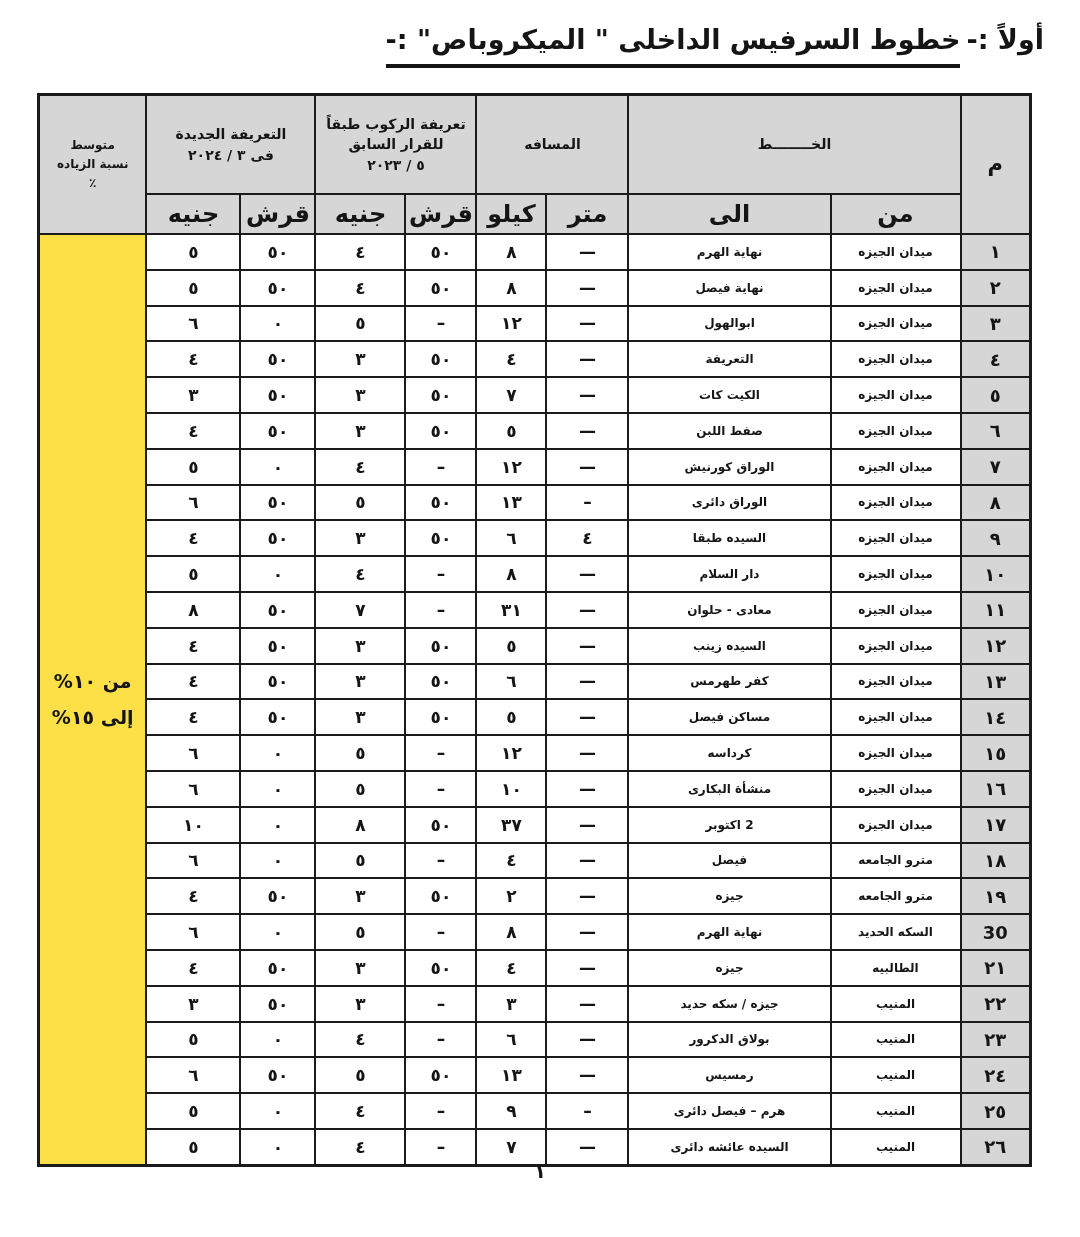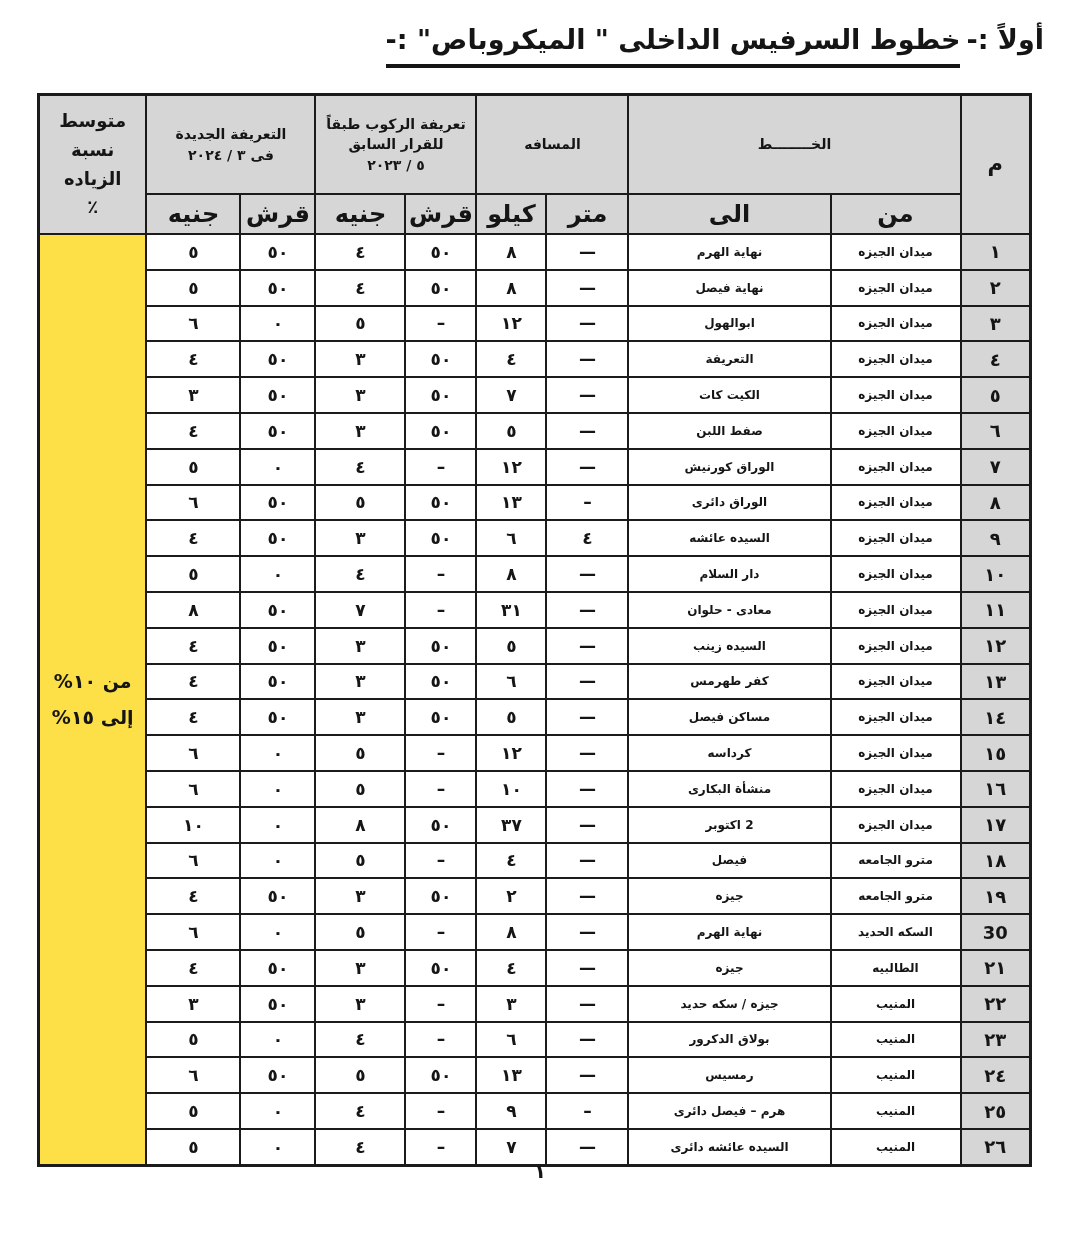--- a/index.html
+++ b/index.html
@@ -39,21 +39,21 @@
     padding: 0; overflow: hidden;
     font-weight: 700;
   }
   table.fare { border: 3px solid #1b1b1b; }
 
   thead th { background: #d6d6d6; font-size: 14px; line-height: 1.45; }
   tr.h1 th { height: 97px; }
   tr.h2 th { height: 38px; font-size: 24px; }
   th.th-no { font-size: 21px; }
   th.th-line { letter-spacing: 1px; }
-  th.th-avg { font-size: 18px; line-height: 1.6; }
+  th.th-avg { font-size: 12px; line-height: 1.6; }
 
   tbody td { height: 33.8px; font-size: 18px; }
   td.c-no { background: #d6d6d6; font-size: 18px; font-weight: 800; }
   td.c-from, td.c-to { font-size: 12px; }
   td.c-meter, td.c-kilo,
   td.c-old_qirsh, td.c-old_geneih,
   td.c-new_qirsh, td.c-new_geneih { font-size: 17px; font-weight: 800; }
   td.c-avg {
     background: #fde047;
     font-size: 19px; font-weight: 800; line-height: 1.9;
@@ -209,21 +209,21 @@
             <td class="c-meter">–</td>
             <td class="c-kilo">١٣</td>
             <td class="c-old_qirsh">٥٠</td>
             <td class="c-old_geneih">٥</td>
             <td class="c-new_qirsh">٥٠</td>
             <td class="c-new_geneih">٦</td>
           </tr>
           <tr>
             <td class="c-no">٩</td>
             <td class="c-from">ميدان الجيزه</td>
-            <td class="c-to">السيده عائشه</td>
+            <td class="c-to">السيده طبقا</td>
             <td class="c-meter">٤</td>
             <td class="c-kilo">٦</td>
             <td class="c-old_qirsh">٥٠</td>
             <td class="c-old_geneih">٣</td>
             <td class="c-new_qirsh">٥٠</td>
             <td class="c-new_geneih">٤</td>
           </tr>
           <tr>
             <td class="c-no">١٠</td>
             <td class="c-from">ميدان الجيزه</td>

